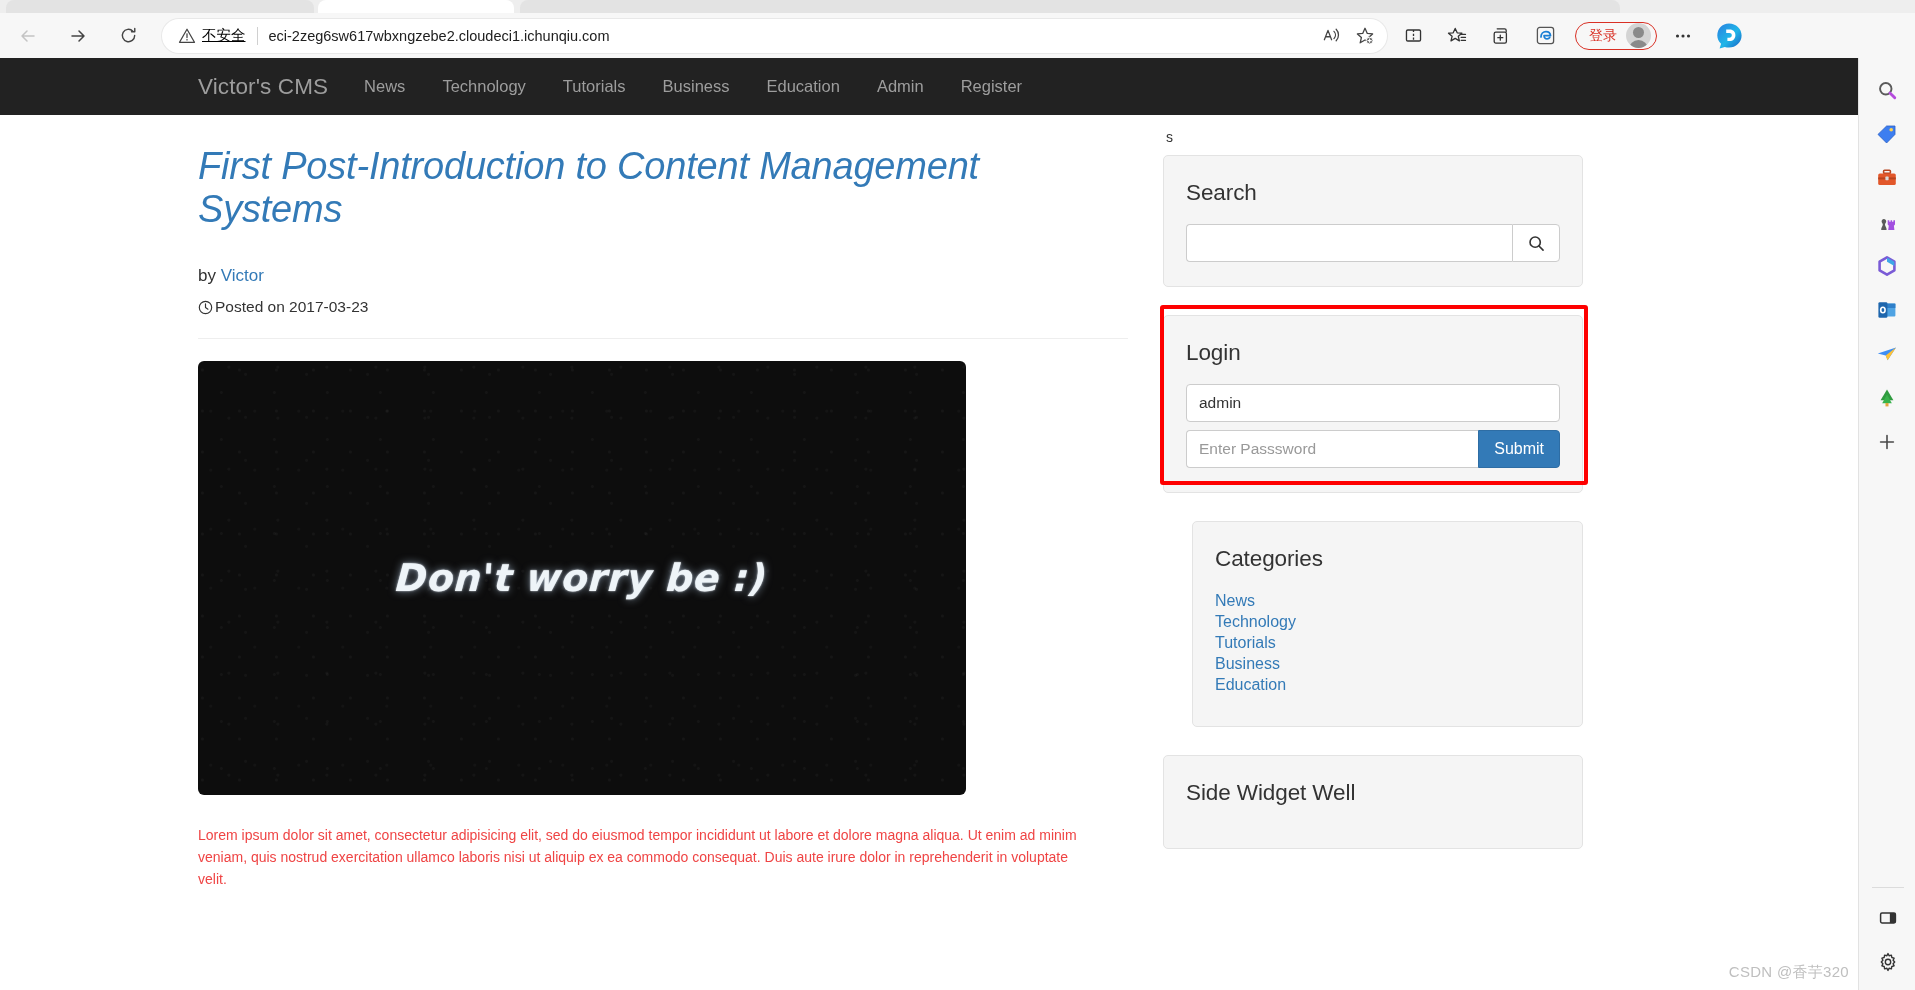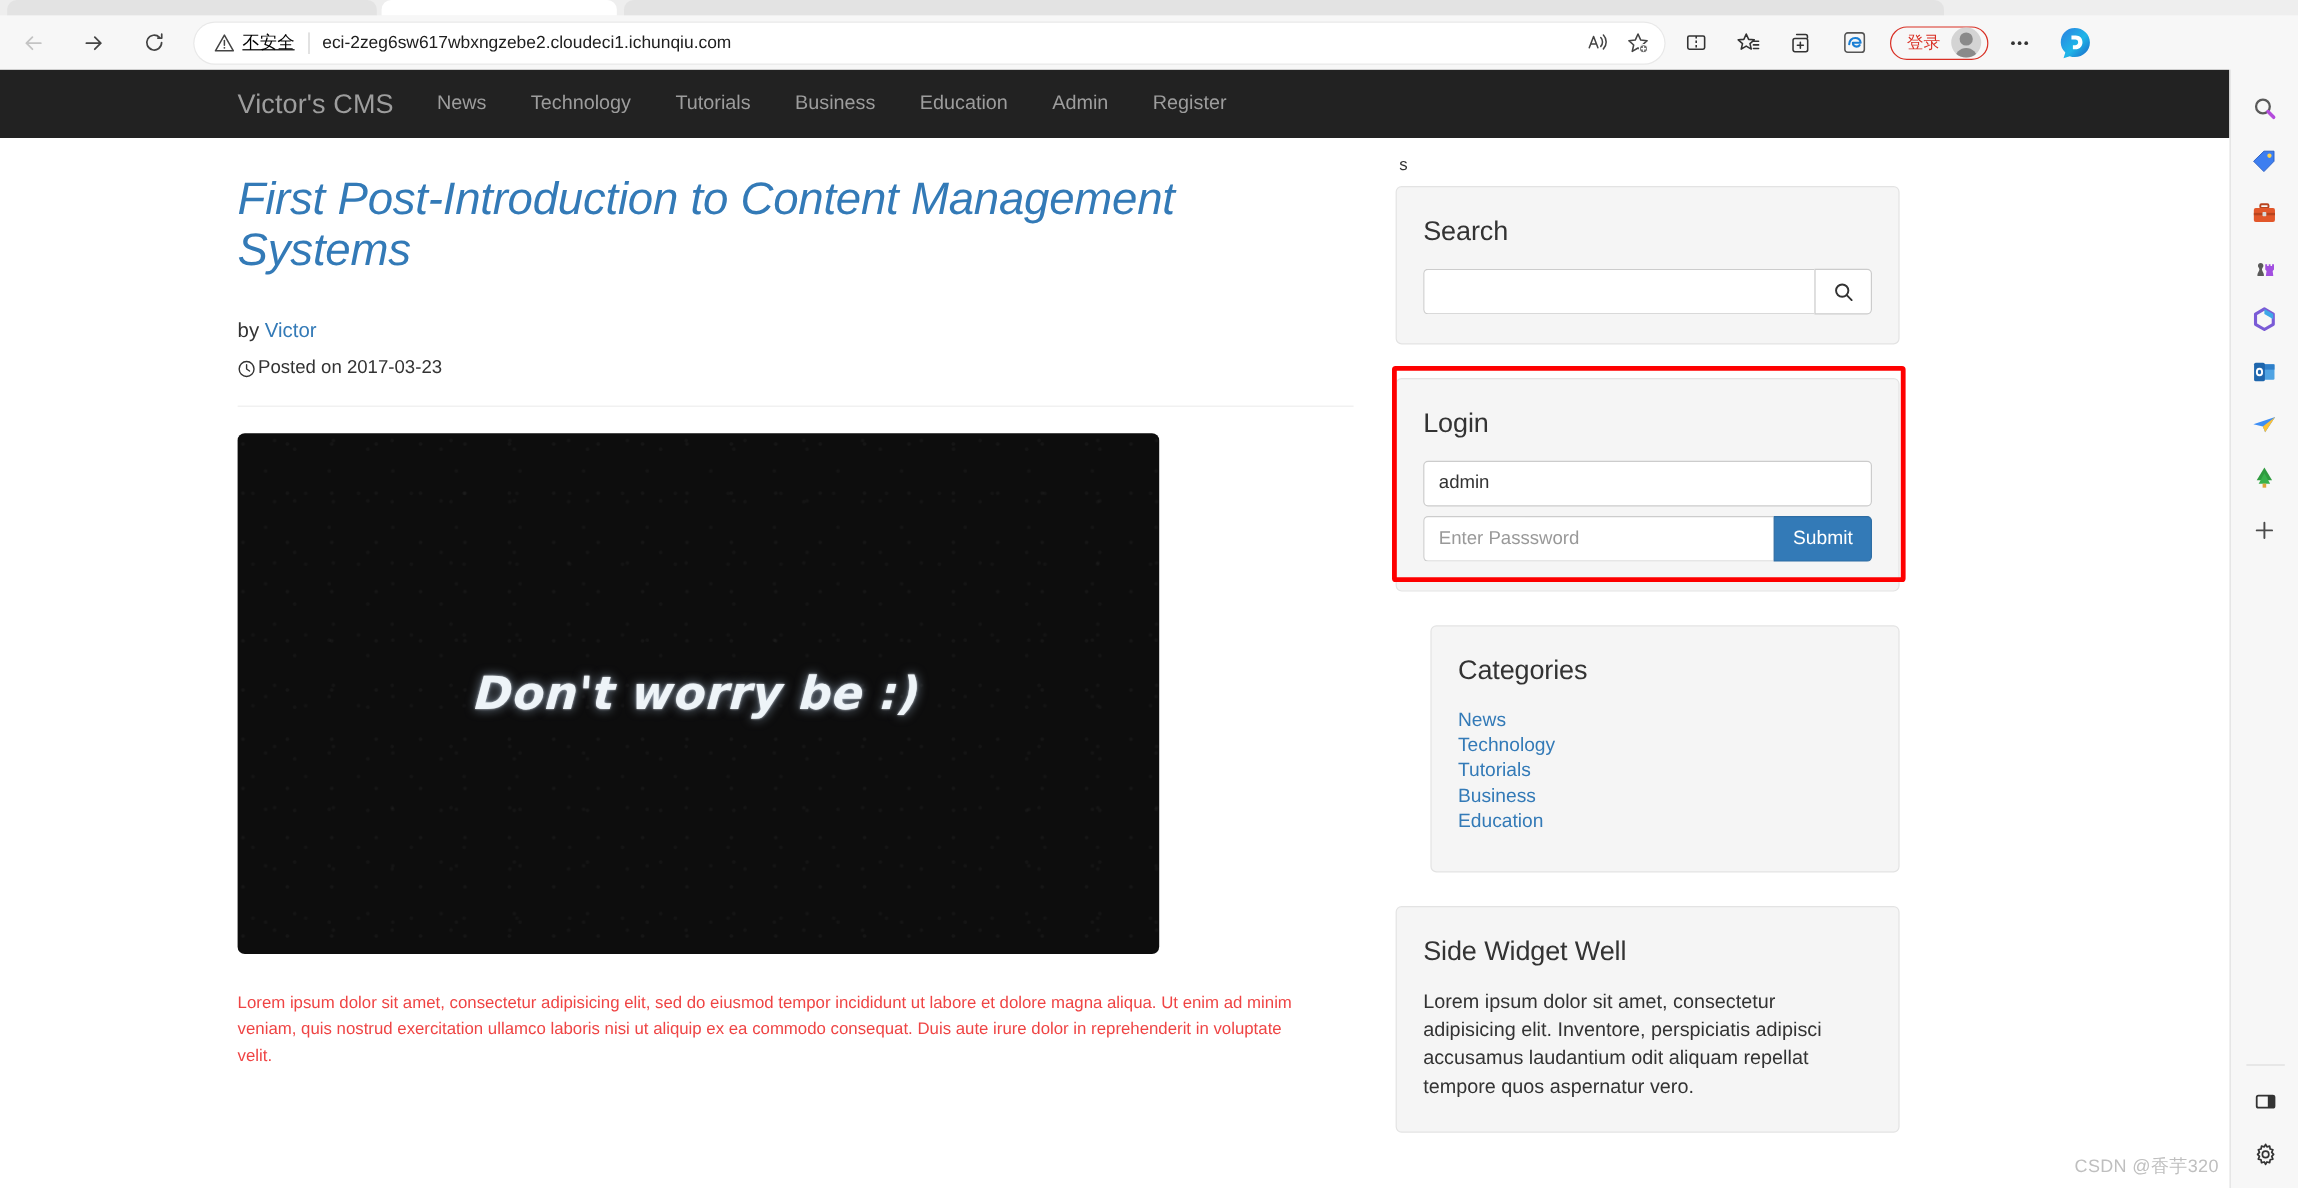--- a/index.html
+++ b/index.html
@@ -366,21 +366,20 @@
             <a href="#">News</a>
             <a href="#">Technology</a>
             <a href="#">Tutorials</a>
             <a href="#">Business</a>
             <a href="#">Education</a>
           </div>
         </div>
 
         <div class="widget">
           <h4>Side Widget Well</h4>
-          <p id="well-text">Lorem ipsum dolor sit amet, consectetur adipisicing elit. Inventore, perspiciatis adipisci accusamus laudantium odit aliquam repellat tempore quos aspernatur vero.</p>
         </div>
 
       </div>
     </div>
   </div>
 
   <div id="edgebar">
     <div class="sb-icon" style="margin-top:12px;">
       <svg width="21" height="21" viewBox="0 0 22 22" fill="none">
         <circle cx="9.2" cy="9.2" r="6" stroke="#5a5a5a" stroke-width="2"></circle>

